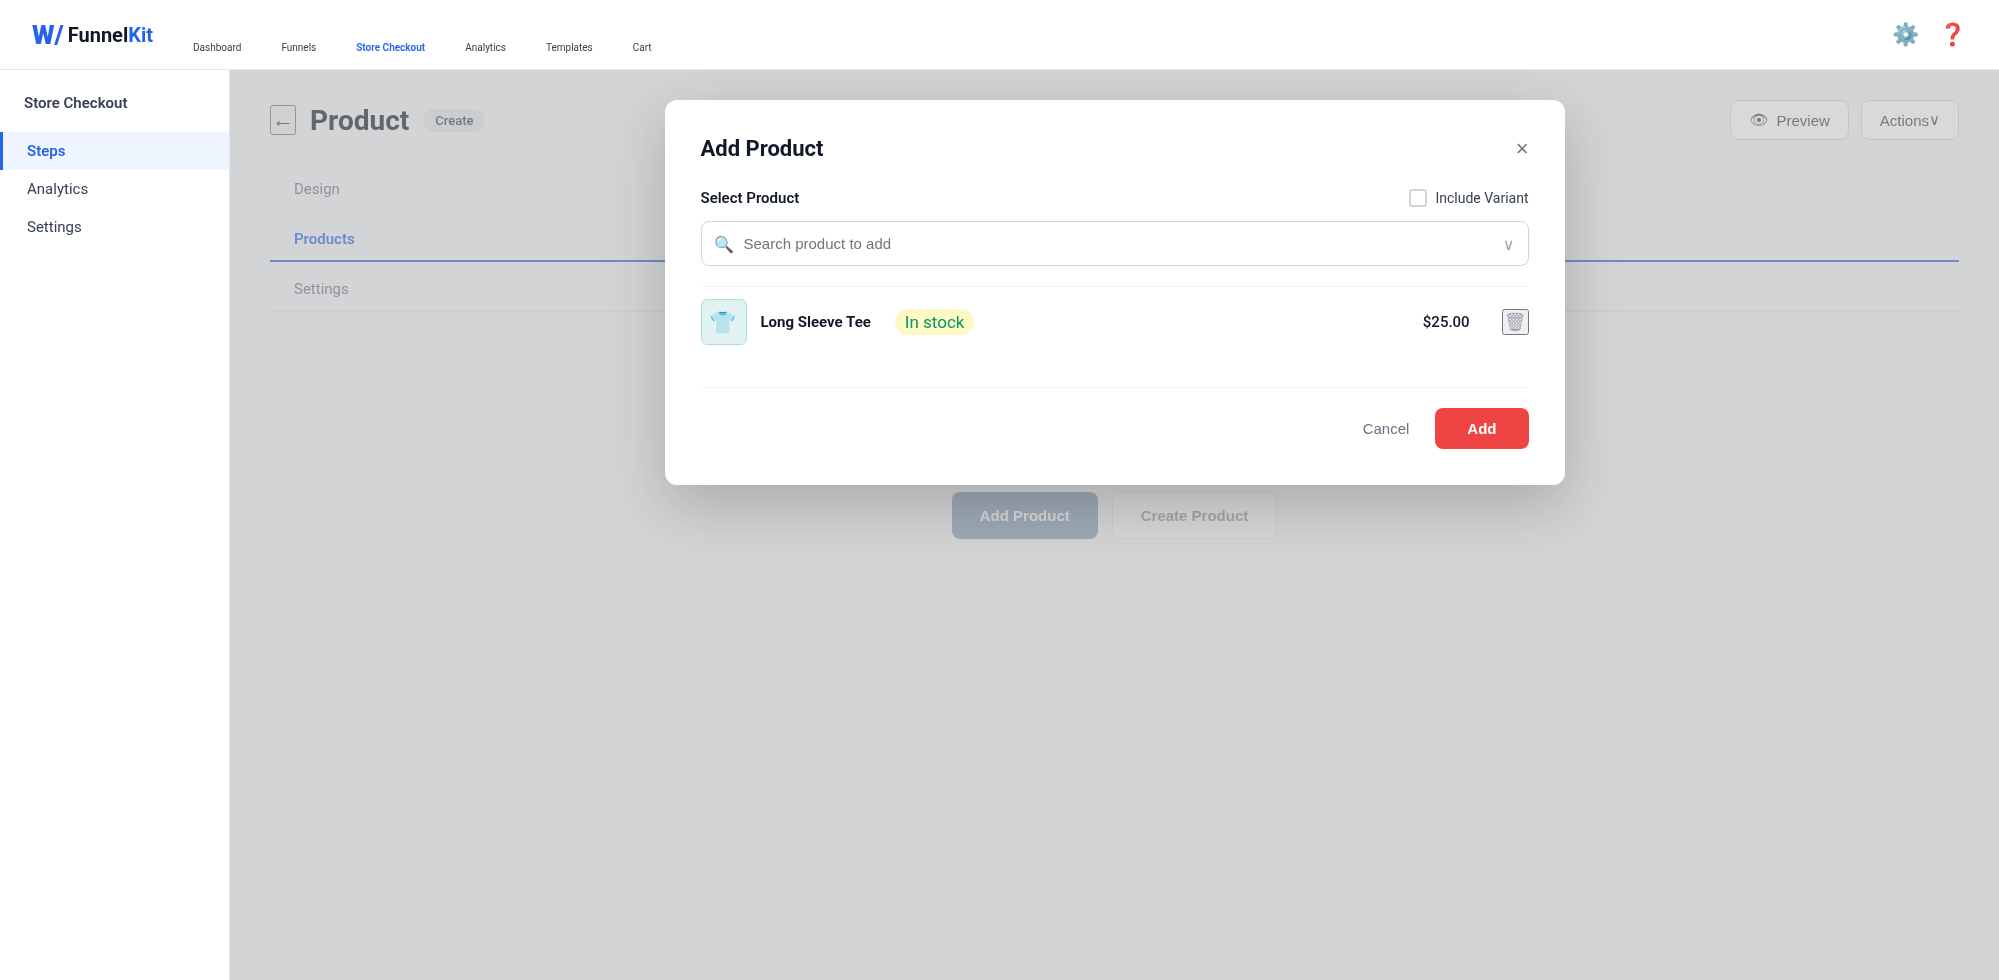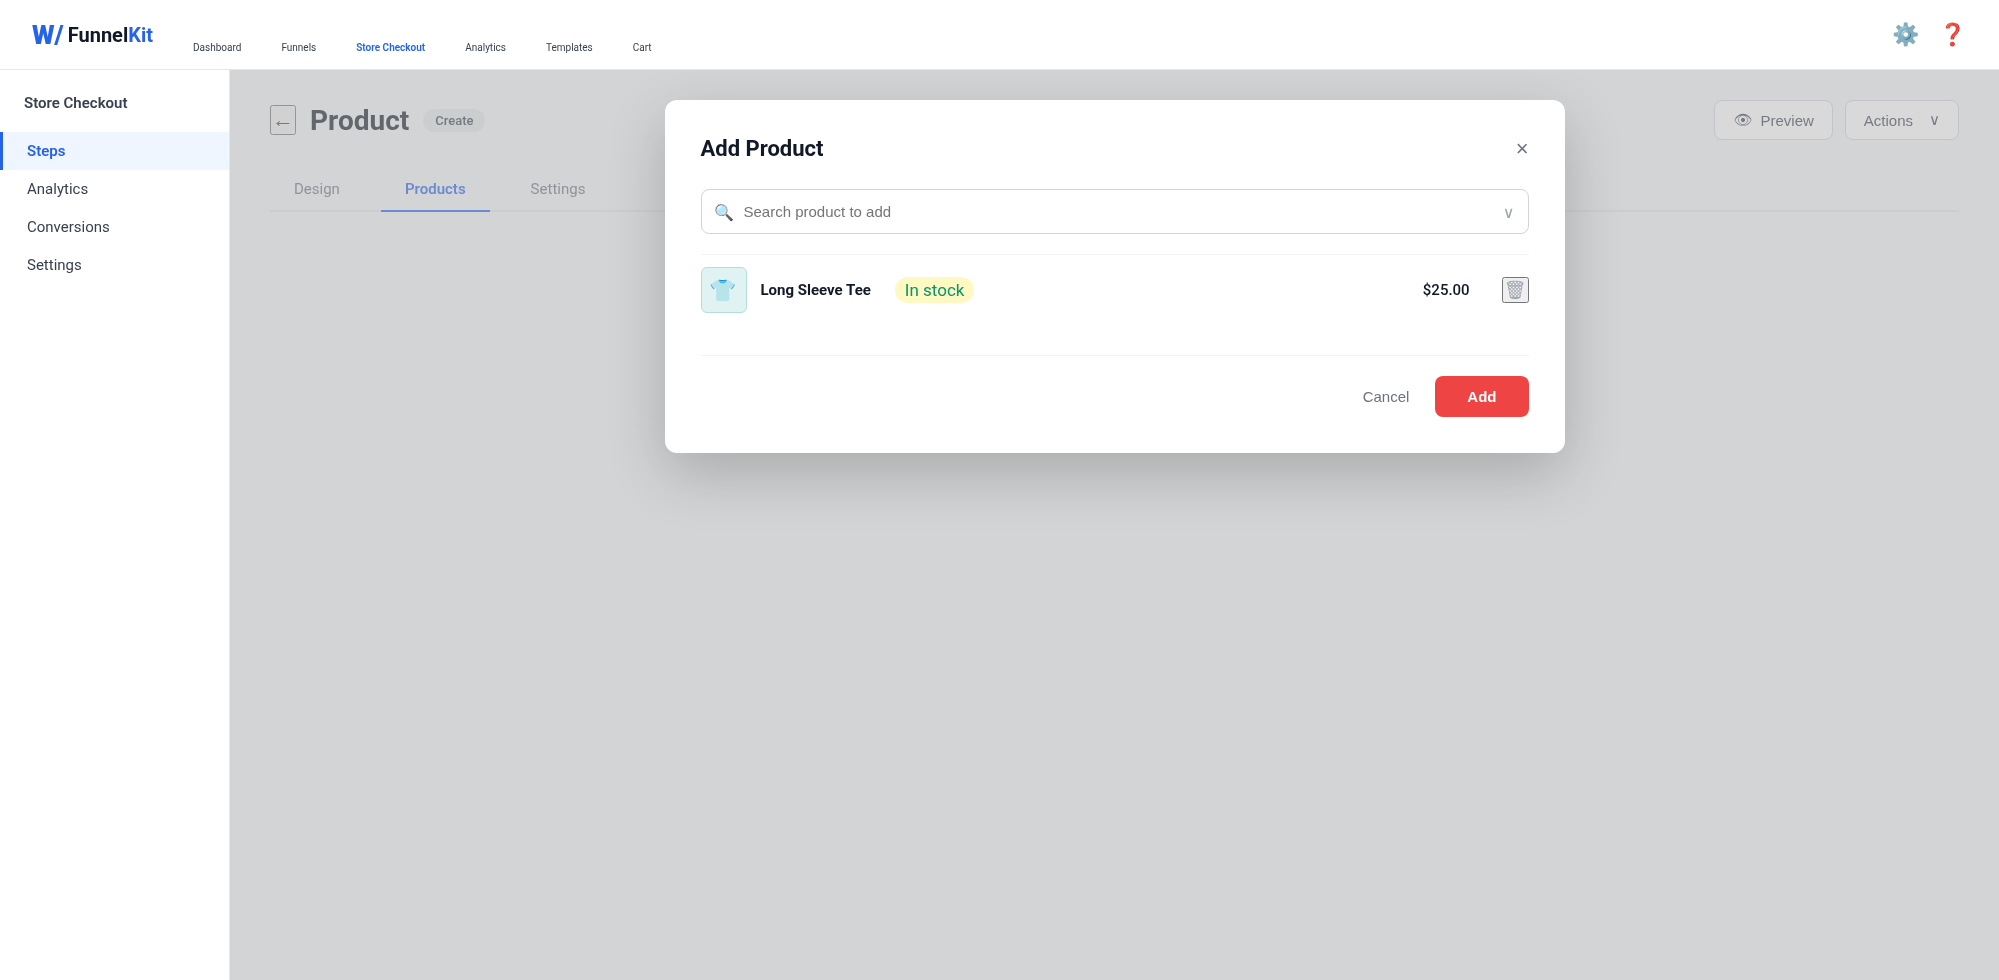--- a/index.html
+++ b/index.html
@@ -27,24 +27,24 @@
 
     
     .main { flex: 1; background: #f3f4f6; padding: 30px 40px; position: relative; overflow: hidden; }
     .page-header { display: flex; align-items: center; justify-content: space-between; margin-bottom: 28px; }
     .page-header-left { display: flex; align-items: center; gap: 14px; }
     .back-btn { font-size: 22px; color: #374151; cursor: pointer; }
     .page-title { font-size: 28px; font-weight: 700; color: #111827; }
     .offer-badge { background: #e5e7eb; color: #374151; font-size: 13px; font-weight: 500; padding: 4px 12px; border-radius: 20px; }
     .header-actions { display: flex; gap: 12px; }
     .preview-btn { display: flex; align-items: center; gap: 8px; background: #fff; border: 1px solid #d1d5db; border-radius: 8px; padding: 10px 18px; font-size: 15px; color: #374151; cursor: pointer; }
-    .actions-btn { display: flex; align-items: center; gap: 16px; background: #fff; border: 1px solid #d1d5db; border-radius: 8px; padding: 10px 18px; font-size: 15px; color: #374151; cursor: pointer; }
+    .actions-btn { display: flex; align-items: center; gap: 0; background: #fff; border: 1px solid #d1d5db; border-radius: 8px; padding: 10px 18px; font-size: 15px; color: #374151; cursor: pointer; }
 
     
-    .tabs { display: flex; gap: 17px; border-bottom: 2px solid #e5e7eb; margin-bottom: 30px; }
+    .tabs { display: flex; gap: 8px; border-bottom: 2px solid #e5e7eb; margin-bottom: 30px; flex-direction: column; }
     .tab { padding: 12px 24px; font-size: 15px; color: #6b7280; cursor: pointer; border-bottom: 2px solid transparent; margin-bottom: -2px; }
     .tab.active { color: #2563eb; font-weight: 600; border-bottom: 2px solid #2563eb; }
 
     
     .bg-content { text-align: center; padding-top: 60px; opacity: 0.5; }
     .bg-content h2 { font-size: 26px; font-weight: 700; color: #111827; margin-bottom: 12px; }
     .bg-content p { font-size: 15px; color: #6b7280; margin-bottom: 30px; }
     .bg-buttons { display: flex; gap: 14px; justify-content: center; }
     .bg-btn-primary { background: #1e4d7b; color: #fff; padding: 14px 28px; border-radius: 8px; font-size: 15px; font-weight: 600; border: none; cursor: pointer; }
     .bg-btn-secondary { background: #fff; color: #374151; padding: 14px 28px; border-radius: 8px; font-size: 15px; font-weight: 600; border: 1px solid #d1d5db; cursor: pointer; }
@@ -106,21 +106,20 @@
     <span class="nav-icon">❓</span>
   </div>
 </nav>
 
 <div class="layout">
 
   <aside class="sidebar">
     <div class="sidebar-title">Store Checkout</div>
     <a class="sidebar-item active">Steps</a>
     <a class="sidebar-item">Analytics</a>
-    <a class="sidebar-item">Conversions</a>
     <a class="sidebar-item">Settings</a>
   </aside>
 
   <main class="main">
 
     <div class="page-header">
       <div class="page-header-left">
         <button class="back-btn">←</button>
         <span class="page-title">Product</span>
         <span class="offer-badge">Create</span>
@@ -153,20 +152,27 @@
     </div>
 
     <div class="modal-overlay">
       <div class="modal">
 
         <div class="modal-header">
           <span class="modal-title">Add Product</span>
           <button class="modal-close">×</button>
         </div>
 
+        <div class="select-product-row">
+          <span class="select-product-label">Select Product</span>
+          <div class="include-variant">
+            <div class="variant-checkbox"></div>
+            <span>Include Variant</span>
+          </div>
+        </div>
 
         <div class="search-container">
           <span class="search-icon">🔍</span>
           <input class="search-input" type="text" placeholder="Search product to add" style="">
           <span class="search-chevron">∨</span>
         </div>
 
         <div class="product-row">
           <div class="product-thumb">
             <span>👕</span>

